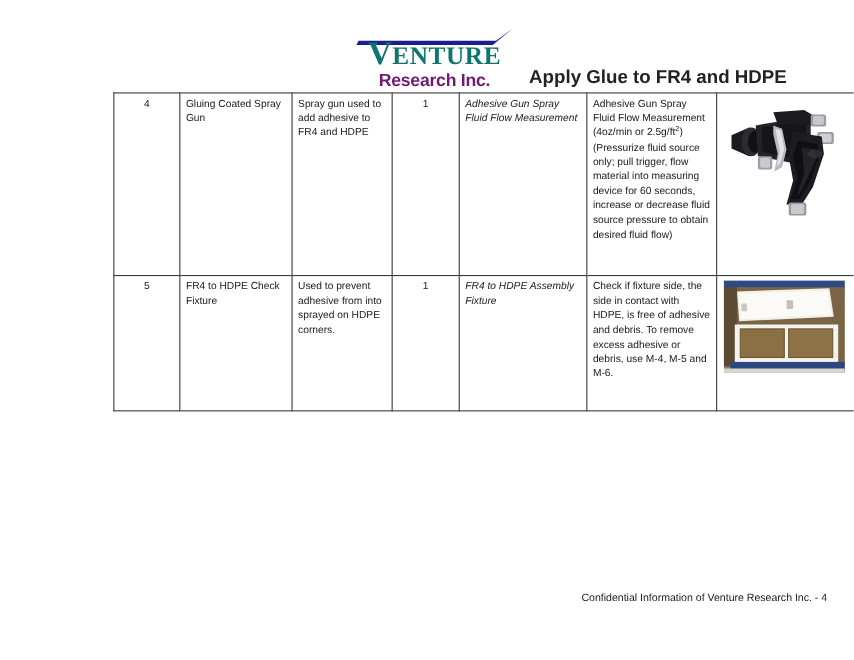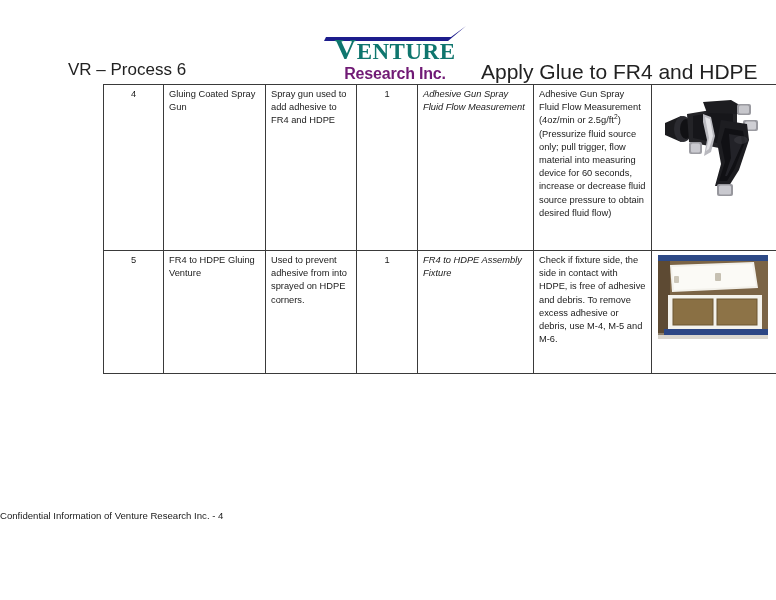--- a/index.html
+++ b/index.html
@@ -70,23 +70,24 @@
     left: 68px;
     top: 60px;
     font-size: 17px;
     color: #222;
     white-space: nowrap;
   }
   .heading-right {
     position: absolute;
     left: 481px;
     top: 60px;
-    font-size: 21px;
+    font-size: 17px;
     color: #222;
     white-space: nowrap;
+    font-weight: bold;
   }
 
   
   .equip-table {
     position: absolute;
     left: 103px;
     top: 84px;
     width: 655px;
     border-collapse: collapse;
     table-layout: fixed;
@@ -134,41 +135,41 @@
     top: 1px;
     width: 110px;
     height: 84px;
     overflow: hidden;
   }
 
   
   .footer {
     position: absolute;
     left: 0;
-    top: 510px;
+    top: 538px;
     width: 752px;
+    text-align: right;
     font-size: 9.6px;
     color: #1a1a1a;
   }
   sup { font-size: 0.72em; vertical-align: super; line-height: 0; }
 </style>
 </head>
 <body>
 
 <div class="page">
 
   <div class="logo-block">
     <svg class="logo-swoosh" viewBox="0 0 146 16">
       <path d="M2 15 L126 15 L144 0 L129 11 L4 11 Z" fill="#1d1d8c"></path>
     </svg>
     <div class="logo-venture"><span class="cap">V</span><span class="rest">ENTURE</span></div>
     <div class="logo-research">Research Inc.</div>
   </div>
 
-  <div class="heading-left">VR – Process 6</div>
   <div class="heading-right">Apply Glue to FR4 and HDPE</div>
 
   <table class="equip-table">
     <tbody>
       <tr class="row-4">
         <td class="col-num">4</td>
         <td class="col-name">Gluing Coated Spray Gun</td>
         <td class="col-desc">Spray gun used to add adhesive to FR4 and HDPE</td>
         <td class="col-qty">1</td>
         <td class="col-cal">Adhesive Gun Spray Fluid Flow Measurement</td>
@@ -206,21 +207,21 @@
               <rect x="58" y="94" width="16" height="12" rx="2" fill="#97979d"></rect>
               <rect x="60" y="95.5" width="12" height="9" rx="1.5" fill="#c9c9cf"></rect>
 
               <ellipse cx="82" cy="50" rx="7" ry="4" fill="#3a3a40" opacity="0.6"></ellipse>
             </svg>
           </div>
         </td>
       </tr>
       <tr class="row-5">
         <td class="col-num">5</td>
-        <td class="col-name">FR4 to HDPE Gluing Venture</td>
+        <td class="col-name">FR4 to HDPE Check Fixture</td>
         <td class="col-desc">Used to prevent adhesive from into sprayed on HDPE corners.</td>
         <td class="col-qty">1</td>
         <td class="col-cal">FR4 to HDPE Assembly Fixture</td>
         <td class="col-req"><span>Check if fixture side, the side in contact with HDPE, is free of adhesive and debris. To remove excess adhesive or debris, use M-4, M-5 and M-6.</span><sup></sup><span></span></td>
         <td class="col-img">
           <div class="cell-img-wrap">
             <svg class="fixture-photo" viewBox="0 0 110 84">
               <rect x="0" y="0" width="110" height="84" fill="#8d7e6a"></rect>
 
               <rect x="0" y="0" width="110" height="7" fill="#2e4a86"></rect>

